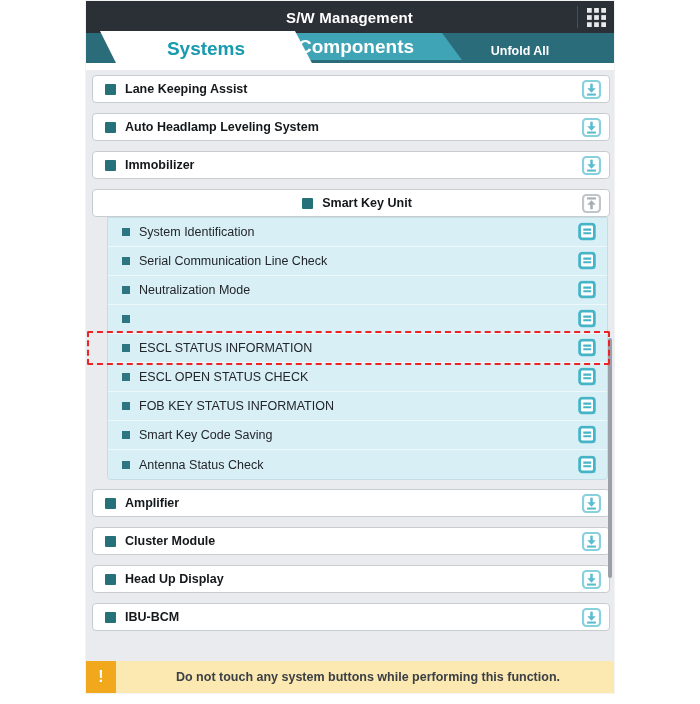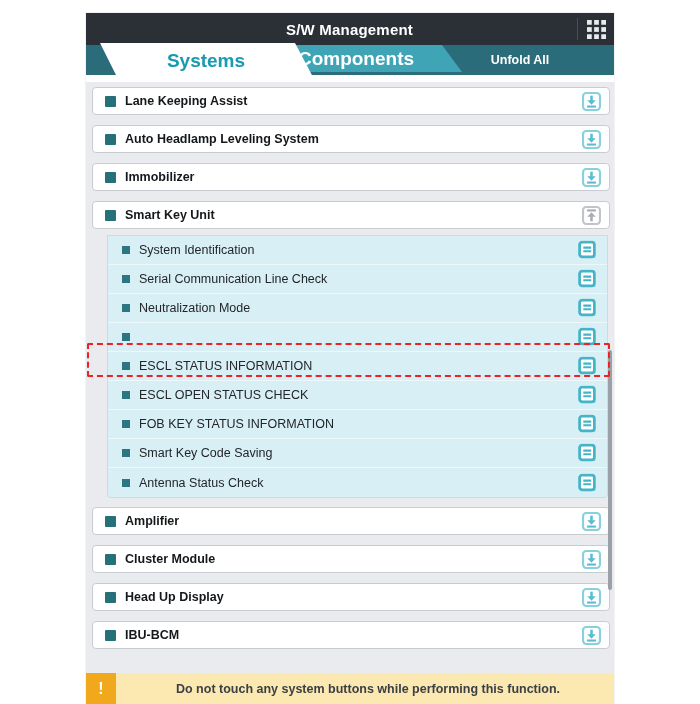--- a/index.html
+++ b/index.html
@@ -1,46 +1,46 @@
 <!DOCTYPE html>
 <html><head>
 <meta charset="utf-8">
 <style>
   * { margin:0; padding:0; box-sizing:border-box; }
   html,body { width:700px; height:704px; background:#ffffff; font-family:"Liberation Sans", sans-serif; }
   .stage { position:relative; width:700px; height:704px; background:#ffffff; overflow:hidden; }
-  .app { position:absolute; left:86px; top:13px; width:528px; height:692px; display:flex; flex-direction:column; background:#ffffff; box-shadow:0 0 0 1px rgba(0,0,0,0.05); }
+  .app { position:absolute; left:86px; top:1px; width:528px; height:692px; display:flex; flex-direction:column; background:#ffffff; box-shadow:0 0 0 1px rgba(0,0,0,0.05); }
 
   
   .header { height:32px; background:#2b2f36; display:flex; align-items:center; position:relative; flex:0 0 32px; }
   .header-title { flex:1; text-align:center; color:#ffffff; font-size:15px; font-weight:bold; letter-spacing:.2px; padding-left:36px; }
   .header-sep { width:1px; height:22px; background:#4a5058; margin-right:0; }
   .grid-btn { width:36px; height:32px; display:flex; align-items:center; justify-content:center; cursor:pointer; }
 
   
   .tabbar { height:30px; background:#2b6c7a; position:relative; flex:0 0 30px; z-index:3; }
   .tab { position:absolute; display:flex; align-items:center; justify-content:center; font-weight:bold; font-size:19px; }
   .tab-components { left:180px; top:0; width:210px; height:27px; background:#3fa5b6; color:#ffffff;
       clip-path:polygon(0 0, 176px 0, 196px 100%, 0 100%); padding-right:30px; z-index:1; }
   .tab-systems { left:0; top:-2px; width:240px; height:36px; background:#ffffff; color:#189aaf;
       clip-path:polygon(14px 0, 209px 0, 228px 100%, 32px 100%); z-index:2; }
   .tabbar-sep { position:absolute; left:339px; top:7px; width:1px; height:16px; background:rgba(255,255,255,.45); }
-  .unfold-all { position:absolute; left:340px; top:0; width:188px; height:30px; display:flex; align-items:center; justify-content:center; color:#ffffff; font-size:12.5px; font-weight:bold; cursor:pointer; }
+  .unfold-all { position:absolute; left:340px; top:0; width:188px; height:36px; display:flex; align-items:center; justify-content:center; color:#ffffff; font-size:12.5px; font-weight:bold; cursor:pointer; }
 
   .white-gap { height:7px; background:#ffffff; flex:0 0 7px; }
 
   
   .content { flex:1 1 auto; background:#e9ebee; position:relative; overflow:hidden; padding:5px 4px 0 6px; }
 
   .row { position:relative; height:28px; background:#ffffff; border:1px solid #c8ccd1; border-radius:4px; margin-bottom:10px; display:flex; align-items:center; padding-left:12px; cursor:pointer; }
   .bullet { width:11px; height:11px; background:#26707a; border-radius:1px; margin-right:9px; flex:0 0 11px; }
   .row-label { font-size:12.5px; font-weight:bold; color:#15181b; }
   .row-icon { position:absolute; right:8px; top:50%; transform:translateY(-50%); width:20px; height:20px; display:flex; align-items:center; justify-content:center; }
 
-  .group { margin-bottom:6px; }
+  .group { margin-bottom:0;justify-content:center; }
   .subpanel { margin-left:15px; margin-right:2px; background:#d9eff6; border:1px solid #c5dee5; border-radius:0 0 4px 4px; margin-bottom:9px; }
   .subrow { position:relative; height:29px; display:flex; align-items:center; padding-left:14px; border-bottom:1px solid #eef8fb; cursor:pointer; }
   .subrow:last-child { border-bottom:none; }
   .sub-bullet { width:8px; height:8px; background:#2d7580; margin-right:9px; flex:0 0 8px; }
   .sub-label { font-size:12.5px; color:#22262a; }
   .sub-icon { position:absolute; right:10px; top:50%; transform:translateY(-50%); width:19px; height:19px; }
 
   .red-dash { position:absolute; left:1px; top:261px; width:523px; height:34px; border:2px dashed #ee2125; border-radius:2px; pointer-events:none; z-index:5; }
   .scroll-thumb { position:absolute; right:2px; top:268px; width:4px; height:240px; background:#9aa0a6; border-radius:2px; z-index:4; }
 

